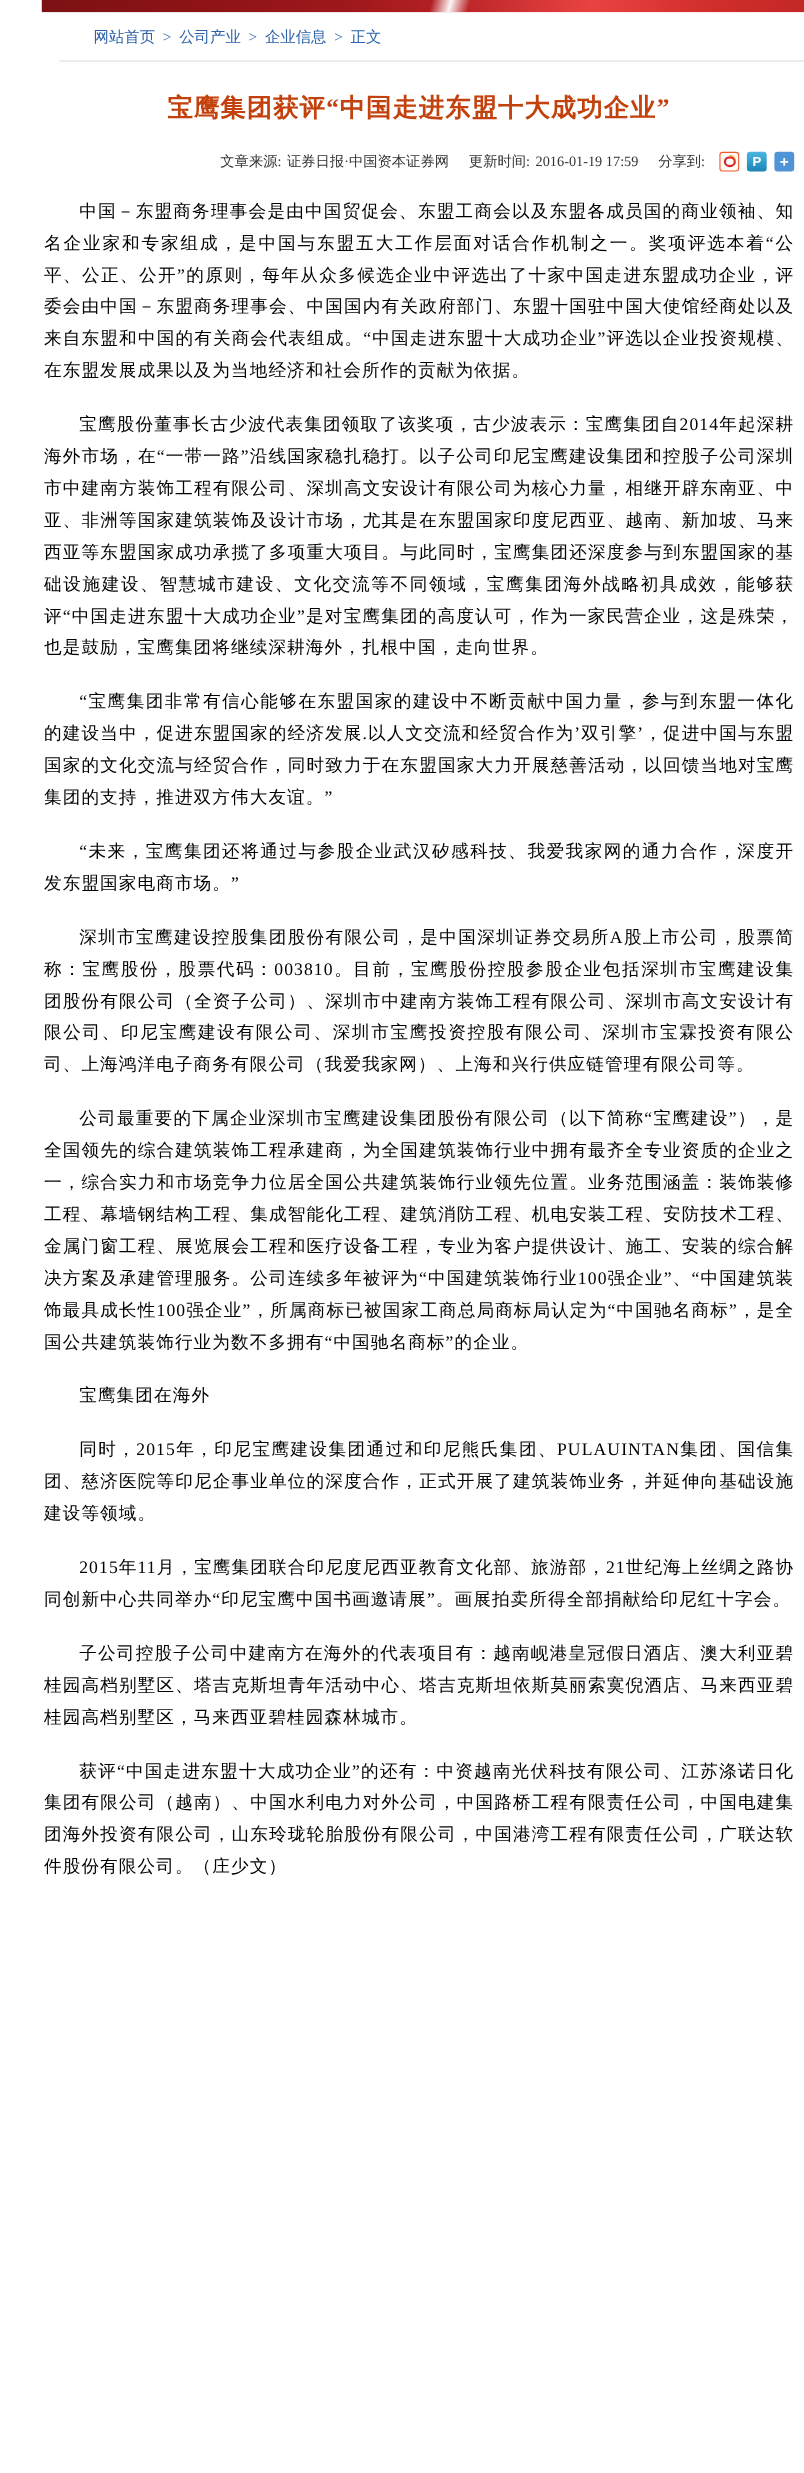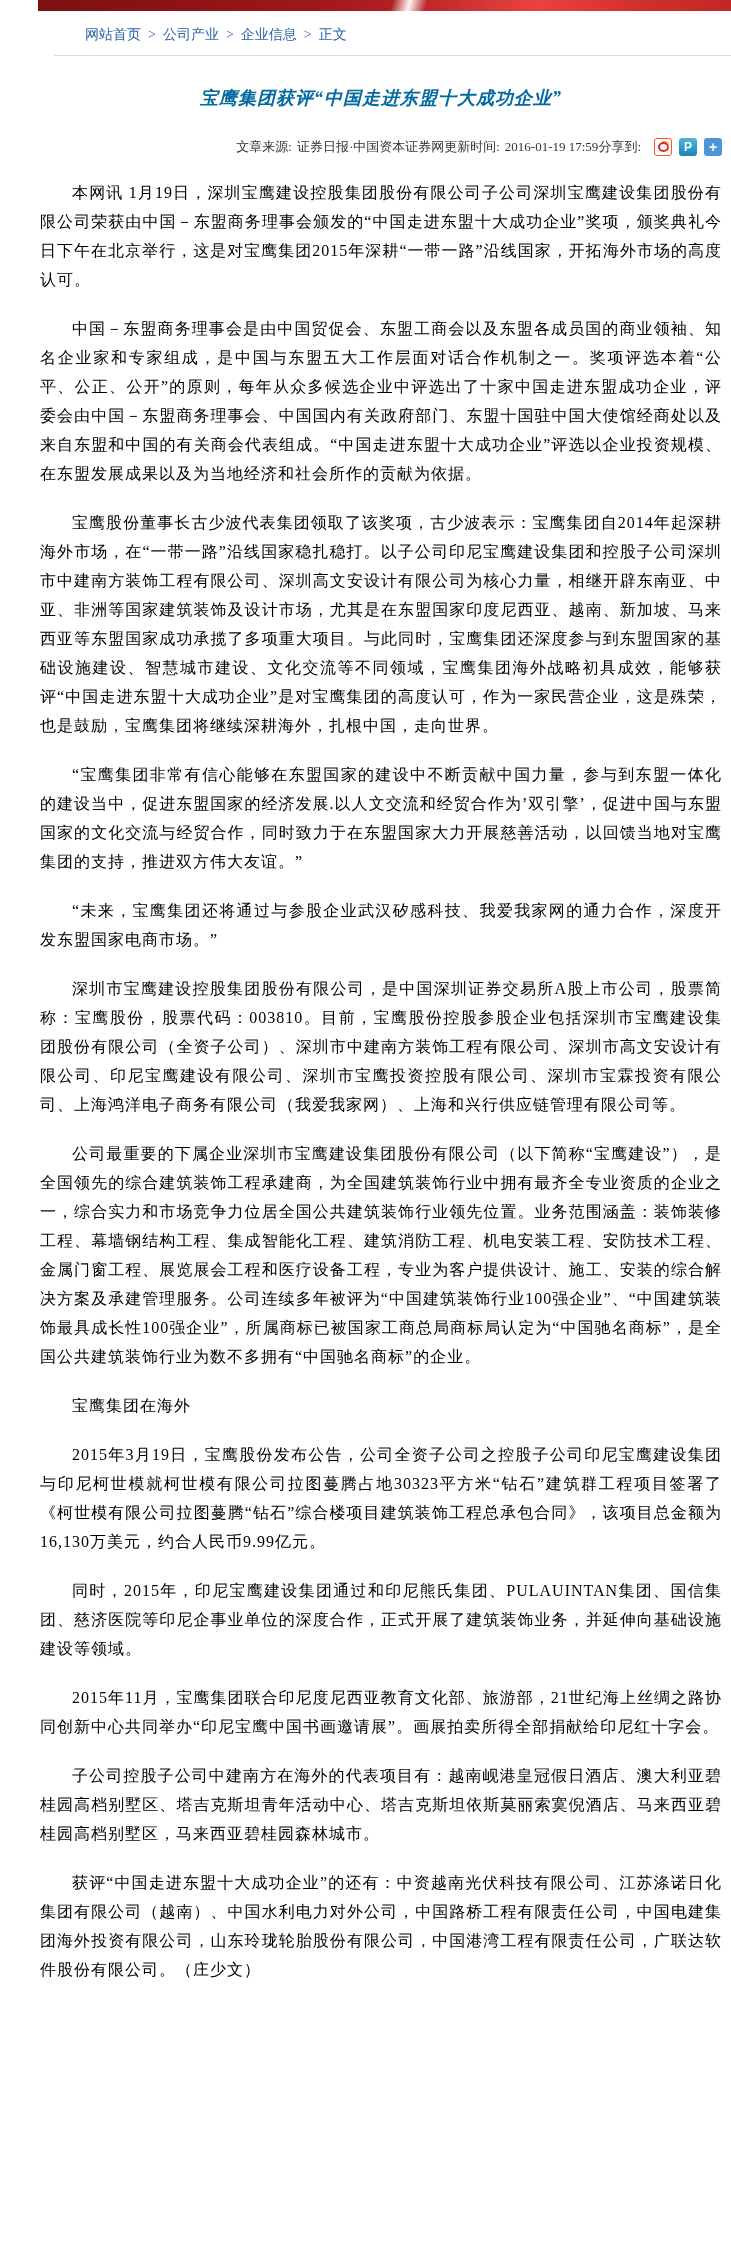--- a/index.html
+++ b/index.html
@@ -6,23 +6,23 @@
   body{width:731px;font-family:"Liberation Serif","DejaVu Serif",serif;color:#000;}
   .banner{height:11px;margin-left:38px;
     background:
       linear-gradient(105deg, rgba(255,255,255,0) 51%, rgba(255,255,255,.95) 53.5%, rgba(255,255,255,0) 56%),
       linear-gradient(90deg,#7c1113 0%,#8e1316 22%,#9e181b 40%,#b32023 52%,#e94341 72%,#d02e2b 88%,#c32826 100%);}
   .content{padding:0 9px 26px 40px;}
   .breadcrumb{margin-top:15px;font-size:14px;color:#2b62a9;line-height:18px;margin-left:45px;}
   .bc-item{cursor:pointer;}
   .bc-sep{margin:0 7px;color:#2b62a9;}
   .rule{border:none;border-top:1px solid #dcdcdc;margin:11px -9px 0 14px;}
-  .title{margin:26px 0 0;text-align:center;font-size:18px;line-height:32px;color:#0369a1;font-weight:bold;letter-spacing:1px;font-style:italic;}
+  .title{margin:26px 0 0;text-align:center;font-size:23px;line-height:32px;color:#c2410c;font-weight:bold;letter-spacing:1px;}
   .meta{margin-top:24px;display:flex;justify-content:flex-end;align-items:center;font-size:13px;color:#333;}
-  .meta .lbl{}
+  .meta .lbl{margin-left:18px;}
   .meta .lbl:first-child{margin-left:15px;}
   .meta .val{margin-left:5px;}
   .share-icons{display:inline-flex;align-items:center;margin-left:6px;}
   .share-icon{width:18px;height:18px;border-radius:3px;margin-left:7px;display:inline-flex;align-items:center;justify-content:center;cursor:pointer;box-sizing:border-box;font-family:"Liberation Sans","DejaVu Sans",sans-serif;}
   .si-weibo{background:#fffdf8;border:1px solid #f1592a;position:relative;}
   .si-weibo::before{content:"";position:absolute;left:3px;bottom:3px;width:7px;height:6px;border:2px solid #d7262c;border-radius:50%;}
   .si-weibo::after{content:"";position:absolute;right:2px;top:2px;width:5px;height:5px;border:1.5px solid #fa8c35;border-left:none;border-bottom:none;border-radius:0 5px 0 0;}
   .si-pengyou{background:linear-gradient(#4cb6e0,#1b84b5);color:#fff;font-weight:bold;font-size:12px;}
   .si-plus{background:#4f94d6;color:#fff;font-weight:bold;font-size:14px;line-height:1;}
   .article-body{margin-top:22px;font-size:16px;}
@@ -43,28 +43,26 @@
       <span class="lbl">更新时间:</span>
       <span class="val">2016-01-19 17:59</span>
       <span class="lbl">分享到:</span>
       <span class="share-icons">
           <span class="share-icon si-weibo"></span>
           <span class="share-icon si-pengyou">P</span>
           <span class="share-icon si-plus">+</span>
         </span>
     </div>
     <div class="article-body">
-        <p>本网讯 1月19日，深圳宝鹰建设控股集团股份有限公司子公司深圳宝鹰建设集团股份有限公司荣获由中国－东盟商务理事会颁发的“中国走进东盟十大成功企业”奖项，颁奖典礼今日下午在北京举行，这是对宝鹰集团2015年深耕“一带一路”沿线国家，开拓海外市场的高度认可。</p>
         <p>中国－东盟商务理事会是由中国贸促会、东盟工商会以及东盟各成员国的商业领袖、知名企业家和专家组成，是中国与东盟五大工作层面对话合作机制之一。奖项评选本着“公平、公正、公开”的原则，每年从众多候选企业中评选出了十家中国走进东盟成功企业，评委会由中国－东盟商务理事会、中国国内有关政府部门、东盟十国驻中国大使馆经商处以及来自东盟和中国的有关商会代表组成。“中国走进东盟十大成功企业”评选以企业投资规模、在东盟发展成果以及为当地经济和社会所作的贡献为依据。</p>
         <p>宝鹰股份董事长古少波代表集团领取了该奖项，古少波表示：宝鹰集团自2014年起深耕海外市场，在“一带一路”沿线国家稳扎稳打。以子公司印尼宝鹰建设集团和控股子公司深圳市中建南方装饰工程有限公司、深圳高文安设计有限公司为核心力量，相继开辟东南亚、中亚、非洲等国家建筑装饰及设计市场，尤其是在东盟国家印度尼西亚、越南、新加坡、马来西亚等东盟国家成功承揽了多项重大项目。与此同时，宝鹰集团还深度参与到东盟国家的基础设施建设、智慧城市建设、文化交流等不同领域，宝鹰集团海外战略初具成效，能够获评“中国走进东盟十大成功企业”是对宝鹰集团的高度认可，作为一家民营企业，这是殊荣，也是鼓励，宝鹰集团将继续深耕海外，扎根中国，走向世界。</p>
         <p>“宝鹰集团非常有信心能够在东盟国家的建设中不断贡献中国力量，参与到东盟一体化的建设当中，促进东盟国家的经济发展.以人文交流和经贸合作为’双引擎’，促进中国与东盟国家的文化交流与经贸合作，同时致力于在东盟国家大力开展慈善活动，以回馈当地对宝鹰集团的支持，推进双方伟大友谊。”</p>
         <p>“未来，宝鹰集团还将通过与参股企业武汉矽感科技、我爱我家网的通力合作，深度开发东盟国家电商市场。”</p>
         <p>深圳市宝鹰建设控股集团股份有限公司，是中国深圳证券交易所A股上市公司，股票简称：宝鹰股份，股票代码：003810。目前，宝鹰股份控股参股企业包括深圳市宝鹰建设集团股份有限公司（全资子公司）、深圳市中建南方装饰工程有限公司、深圳市高文安设计有限公司、印尼宝鹰建设有限公司、深圳市宝鹰投资控股有限公司、深圳市宝霖投资有限公司、上海鸿洋电子商务有限公司（我爱我家网）、上海和兴行供应链管理有限公司等。</p>
         <p>公司最重要的下属企业深圳市宝鹰建设集团股份有限公司（以下简称“宝鹰建设”），是全国领先的综合建筑装饰工程承建商，为全国建筑装饰行业中拥有最齐全专业资质的企业之一，综合实力和市场竞争力位居全国公共建筑装饰行业领先位置。业务范围涵盖：装饰装修工程、幕墙钢结构工程、集成智能化工程、建筑消防工程、机电安装工程、安防技术工程、金属门窗工程、展览展会工程和医疗设备工程，专业为客户提供设计、施工、安装的综合解决方案及承建管理服务。公司连续多年被评为“中国建筑装饰行业100强企业”、“中国建筑装饰最具成长性100强企业”，所属商标已被国家工商总局商标局认定为“中国驰名商标”，是全国公共建筑装饰行业为数不多拥有“中国驰名商标”的企业。</p>
         <p>宝鹰集团在海外</p>
-        <p>2015年3月19日，宝鹰股份发布公告，公司全资子公司之控股子公司印尼宝鹰建设集团与印尼柯世模就柯世模有限公司拉图蔓腾占地30323平方米“钻石”建筑群工程项目签署了《柯世模有限公司拉图蔓腾“钻石”综合楼项目建筑装饰工程总承包合同》，该项目总金额为16,130万美元，约合人民币9.99亿元。</p>
         <p>同时，2015年，印尼宝鹰建设集团通过和印尼熊氏集团、PULAUINTAN集团、国信集团、慈济医院等印尼企事业单位的深度合作，正式开展了建筑装饰业务，并延伸向基础设施建设等领域。</p>
         <p>2015年11月，宝鹰集团联合印尼度尼西亚教育文化部、旅游部，21世纪海上丝绸之路协同创新中心共同举办“印尼宝鹰中国书画邀请展”。画展拍卖所得全部捐献给印尼红十字会。</p>
         <p>子公司控股子公司中建南方在海外的代表项目有：越南岘港皇冠假日酒店、澳大利亚碧桂园高档别墅区、塔吉克斯坦青年活动中心、塔吉克斯坦依斯莫丽索寞倪酒店、马来西亚碧桂园高档别墅区，马来西亚碧桂园森林城市。</p>
         <p>获评“中国走进东盟十大成功企业”的还有：中资越南光伏科技有限公司、江苏涤诺日化集团有限公司（越南）、中国水利电力对外公司，中国路桥工程有限责任公司，中国电建集团海外投资有限公司，山东玲珑轮胎股份有限公司，中国港湾工程有限责任公司，广联达软件股份有限公司。（庄少文）</p>
       </div>
   </div>
 </div>
 
 </body></html>

